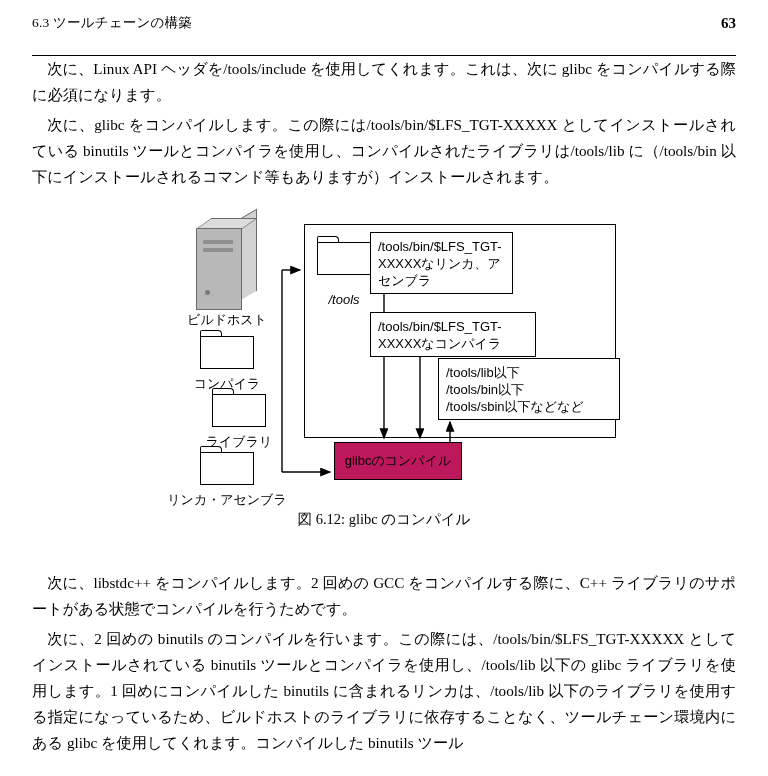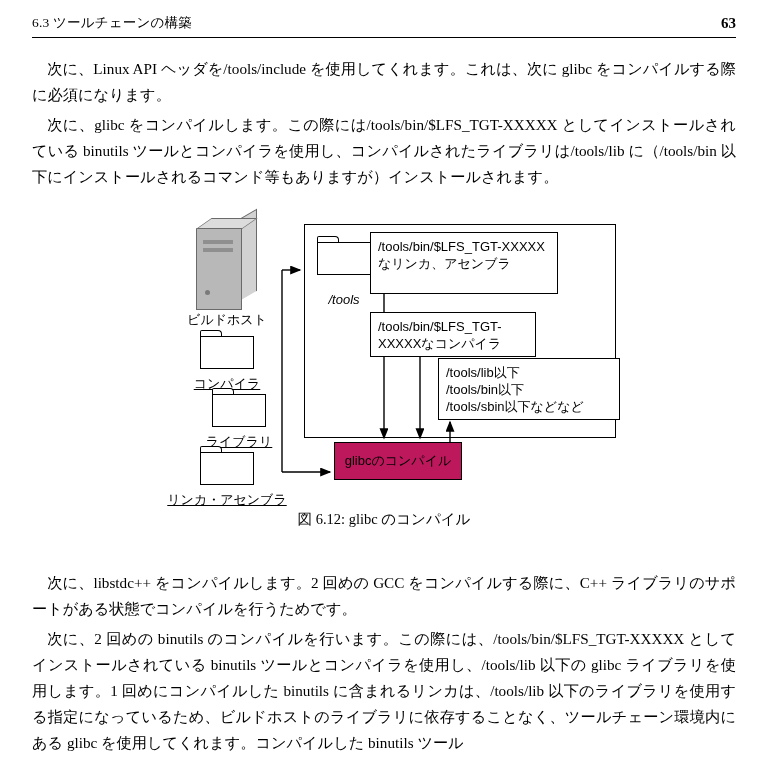--- a/index.html
+++ b/index.html
@@ -19,21 +19,21 @@
   
   .page-header {
     position: absolute;
     left: 32px;
     top: 14px;
     width: 704px;
     display: flex;
     align-items: flex-end;
     justify-content: space-between;
     font-size: 13.5px;
-    padding-bottom: 5px;
+    padding-bottom: 23px;
     border-bottom: 1px solid #000;
     box-sizing: border-box;
   }
   .page-header .sec {
     font-family: "Liberation Serif", serif;
     letter-spacing: 0.2px;
   }
   .page-header .pno {
     font-weight: bold;
     font-size: 15px;
@@ -183,21 +183,20 @@
     height: 33px;
     background: #ffffff;
     border: 1px solid #000;
     box-sizing: border-box;
   }
 
   .left-item {
     position: absolute;
     width: 120px;
     text-align: center;
-    text-decoration: underline;
   }
   .left-item .lbl {
     font-family: "Liberation Sans", sans-serif;
     font-size: 13px;
     display: block;
     margin-top: 1px;
   }
   #li-compiler { left: 135px; top: 120px; }
   #li-library  { left: 147px; top: 178px; }
   #li-linker   { left: 135px; top: 236px; }
@@ -230,21 +229,21 @@
   .inner-box {
     position: absolute;
     border: 1px solid #000;
     background: #ffffff;
     box-sizing: border-box;
     font-family: "Liberation Sans", sans-serif;
     font-size: 13px;
     line-height: 17px;
     padding: 5px 7px;
   }
-  #box-linker   { left: 338px; top: 22px;  width: 188px; height: 62px; }
+  #box-linker   { left: 338px; top: 22px;  width: 143px; height: 62px; }
   #box-compiler { left: 338px; top: 102px; width: 166px; height: 45px; }
   #box-paths    { left: 406px; top: 148px; width: 182px; height: 62px; }
 
   #box-glibc {
     position: absolute;
     left: 302px;
     top: 232px;
     width: 128px;
     height: 38px;
     border: 1px solid #000;

